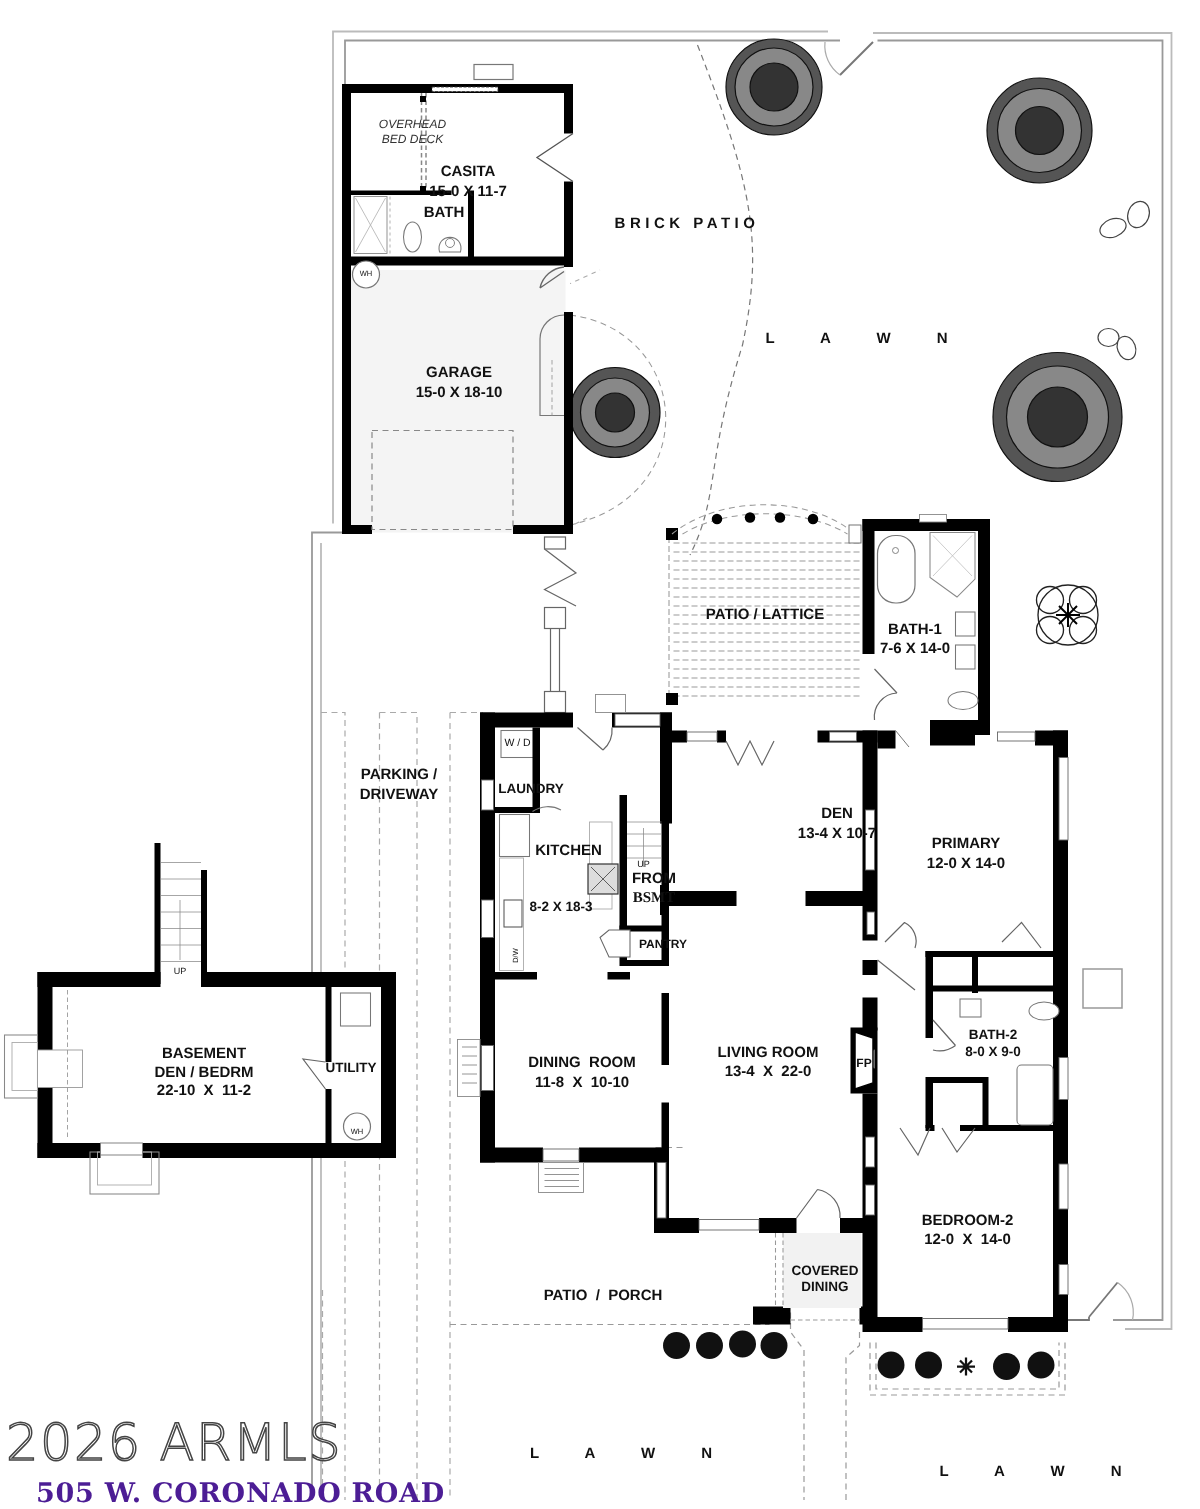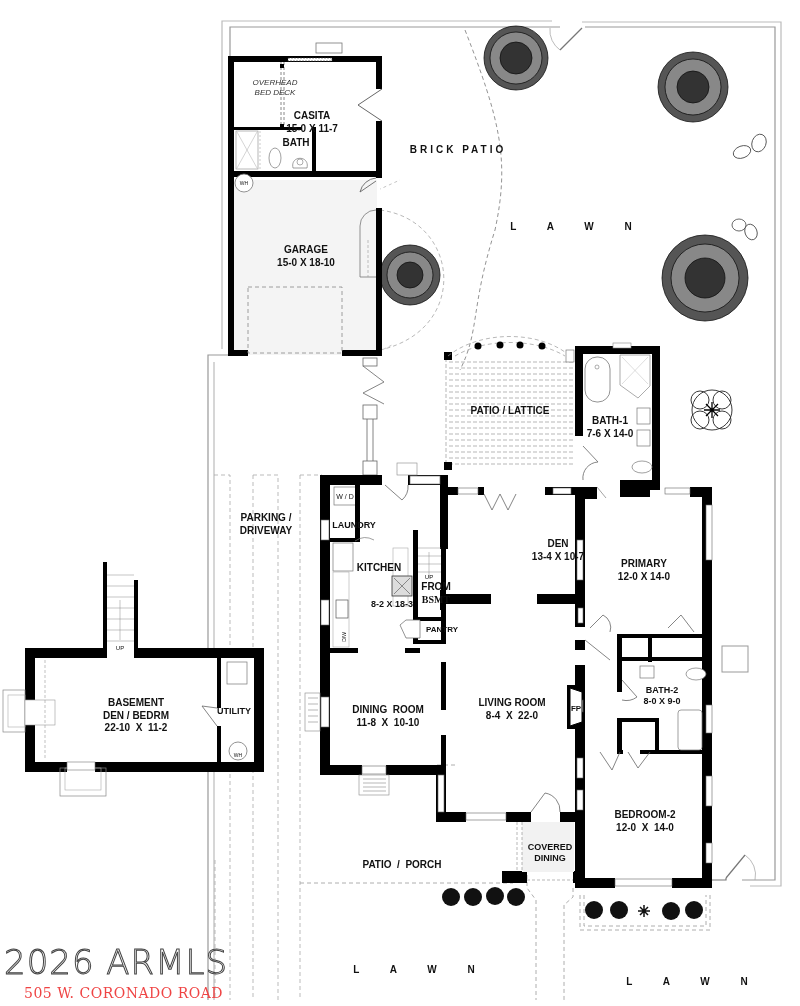--- a/index.html
+++ b/index.html
@@ -8,21 +8,21 @@
   .lbl { position: absolute; font-family: "Liberation Sans", sans-serif; font-weight: bold; color: #111; text-align: center; white-space: nowrap; line-height: 1.25; transform: translate(-50%, -50%); }
   .lbl .t { display: block; font-size: 10px; }
   .lbl .d { display: block; font-size: 10px; }
   .lbl.ital { font-style: italic; font-weight: normal; font-size: 8px; color: #333; }
   .lbl.ital .t { font-size: 8px; margin-left: 40px; }
   .spaced { letter-spacing: 3px; font-size: 9px; }
   .spaced-wide { letter-spacing: 14px; font-size: 9px; }
   .small { font-size: 7px; }
   .tiny { font-size: 6px; font-weight: normal; }
   .watermark { position: absolute; left: 4px; top: 942px; font-family: "DejaVu Sans", sans-serif; font-weight: 200; font-size: 34px; color: #ffffff; -webkit-text-stroke: 1px #444; letter-spacing: 1px; }
-  .address { position: absolute; left: 24px; top: 985px; font-family: "DejaVu Serif", serif; font-weight: normal; font-size: 14px; color: #ef4444; letter-spacing: 0.5px; }
+  .address { position: absolute; left: 24px; top: 985px; font-family: "DejaVu Serif", serif; font-weight: bold; font-size: 18px; color: #4c1d95; letter-spacing: 0.5px; }
 </style>
 </head>
 <body>
 
 <svg id="plan" viewBox="0 0 800 1006" xmlns="http://www.w3.org/2000/svg">
 
   <g fill="none" stroke="#999" stroke-width="1.2">
     <polyline points="230,355 230,27 560,27"></polyline>
     <polyline points="230,355 230,27 560,27" transform="translate(-8,-6)" stroke="#bbb"></polyline>
     <polyline points="585,27 775,27 775,880 742,880"></polyline>
@@ -447,21 +447,21 @@
 
 <div class="lbl small" style="left:345px; top:497px;">
   <span style="font-size:7px; font-weight:normal;">W / D</span>
 </div>
 <div class="lbl" style="left:354px; top:526px;">
   <span class="t" style="font-size:9px;">LAUNDRY</span>
 </div>
 <div class="lbl" style="left:379px; top:568px;">
   <span class="t">KITCHEN</span>
 </div>
-<div class="lbl" style="left:374px; top:605px;padding-left:36px;">
+<div class="lbl" style="left:374px; top:605px;">
   <span class="d" style="font-size:9px;">8-2 X 18-3</span>
 </div>
 <div class="lbl" style="left:429px; top:574px;">
   <span class="tiny">UP</span>
 </div>
 <div class="lbl" style="left:436px; top:593px;">
   <span class="t tiny" style="font-weight:bold;">FROM</span>
   <span class="t tiny" style="font-weight:bold;font-family:Liberation Serif, serif;">BSMT</span>
 </div>
 <div class="lbl" style="left:421px; top:630px;">
@@ -478,21 +478,21 @@
 <div class="lbl" style="left:644px; top:570px;">
   <span class="t">PRIMARY</span>
   <span class="d">12-0 X 14-0</span>
 </div>
 <div class="lbl" style="left:388px; top:716px;">
   <span class="t" style="white-space:pre;">DINING  ROOM</span>
   <span class="d" style="white-space:pre;">11-8  X  10-10</span>
 </div>
 <div class="lbl" style="left:512px; top:709px;">
   <span class="t">LIVING ROOM</span>
-  <span class="d" style="white-space:pre;">8-4  X  22-0</span>
+  <span class="d" style="white-space:pre;">13-4  X  22-0</span>
 </div>
 <div class="lbl" style="left:576px; top:709px;">
   <span class="t" style="font-size:8px;">FP</span>
 </div>
 <div class="lbl" style="left:662px; top:696px;">
   <span class="t" style="font-size:9px;">BATH-2</span>
   <span class="d" style="font-size:9px;">8-0 X 9-0</span>
 </div>
 <div class="lbl" style="left:645px; top:821px;">
   <span class="t">BEDROOM-2</span>

